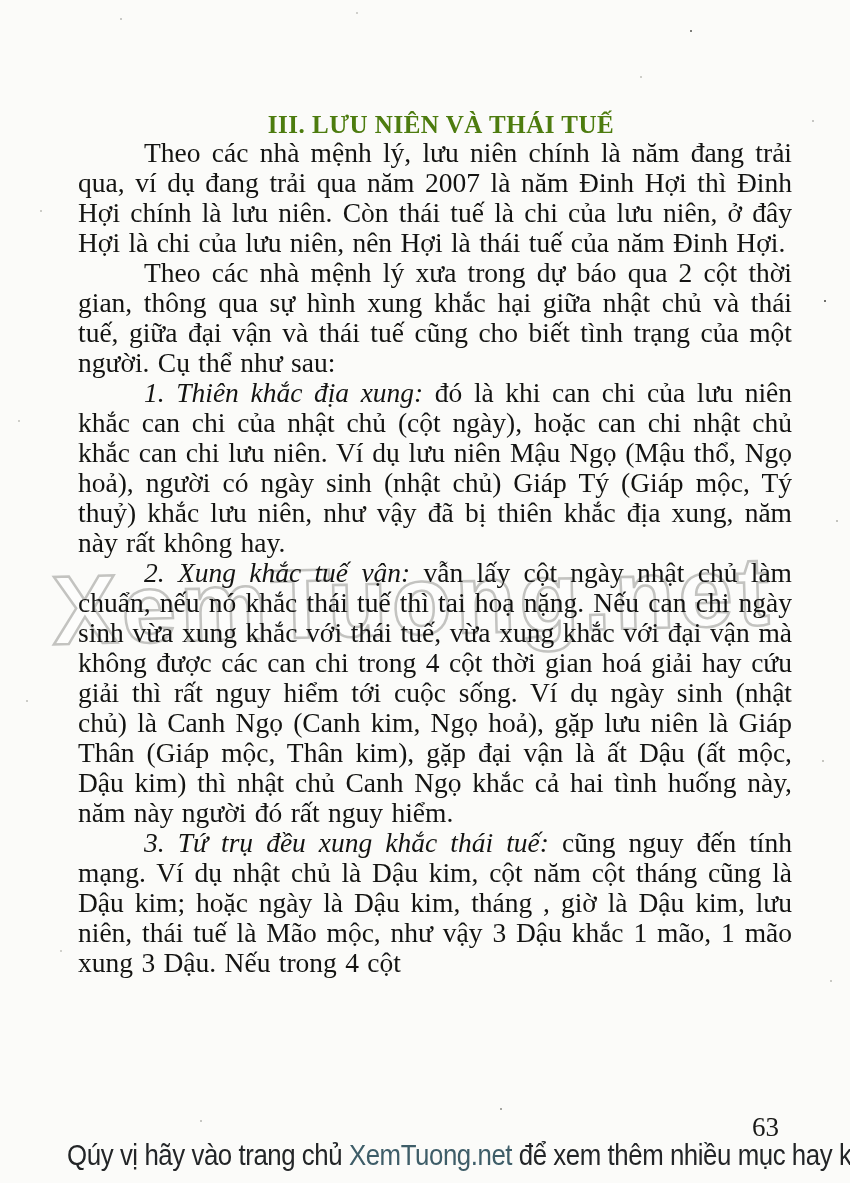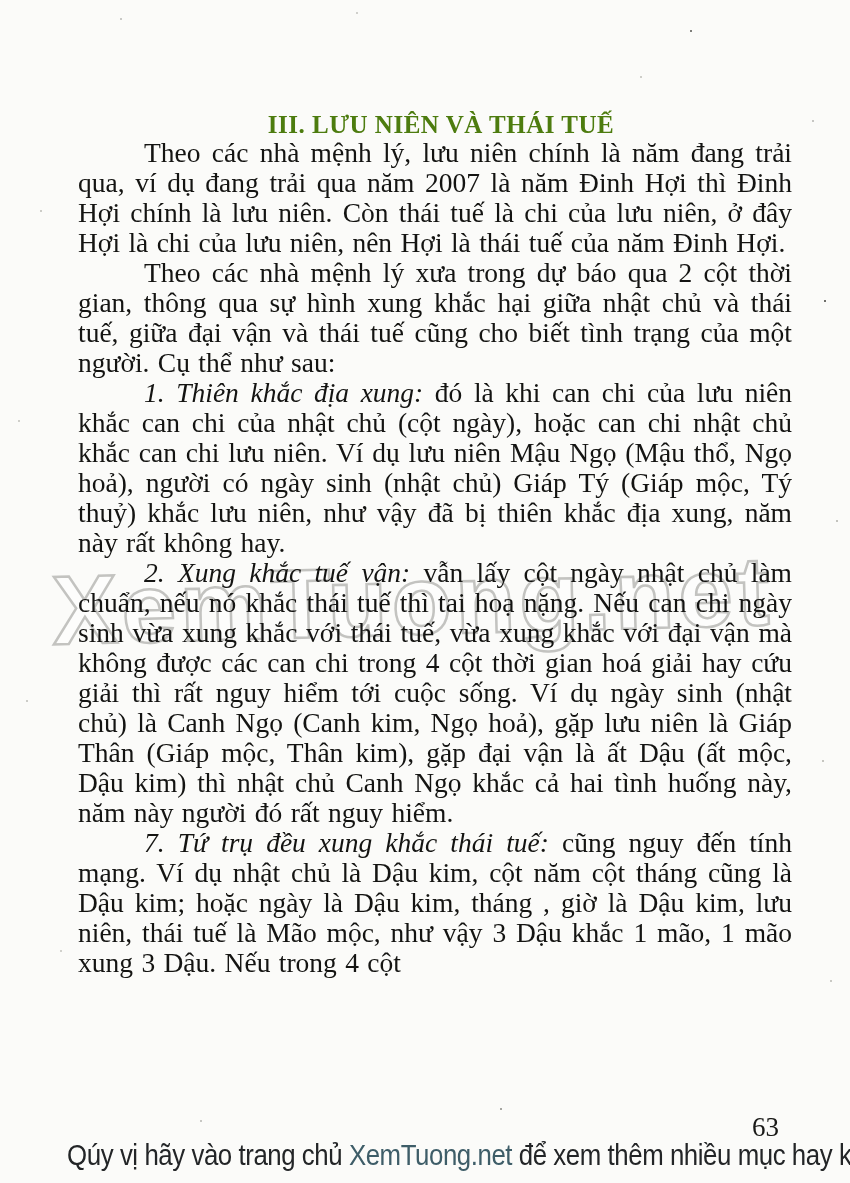--- a/index.html
+++ b/index.html
@@ -100,20 +100,20 @@
 
   <div class="watermark">XemTuong.net</div>
 
   <h1 class="title">III. LƯU NIÊN VÀ THÁI TUẾ</h1>
 
   <div class="body-text" id="body-text">
       <p>Theo các nhà mệnh lý, lưu niên chính là năm đang trải qua, ví dụ  đang trải qua năm 2007 là năm Đinh Hợi thì Đinh Hợi chính là lưu niên. Còn thái tuế là chi của lưu niên, ở đây Hợi là chi của lưu niên, nên Hợi là thái tuế của năm Đinh Hợi.</p>
       <p>Theo các nhà mệnh lý xưa trong dự báo qua 2 cột thời gian, thông qua sự hình xung khắc hại giữa nhật chủ và thái tuế, giữa đại vận và thái tuế cũng cho biết tình trạng của một người. Cụ thể như sau:</p>
       <p><i>1. Thiên khắc địa xung:</i> đó là khi can chi của lưu niên khắc can chi của nhật chủ (cột ngày), hoặc can chi nhật chủ khắc can chi lưu niên. Ví dụ lưu niên Mậu Ngọ (Mậu thổ, Ngọ hoả), người có ngày sinh (nhật chủ) Giáp Tý (Giáp mộc, Tý thuỷ) khắc lưu niên, như vậy đã bị thiên khắc địa xung, năm này rất không hay.</p>
       <p><i>2. Xung khắc tuế vận:</i> vẫn lấy cột ngày nhật chủ làm chuẩn, nếu nó khắc thái tuế thì tai hoạ nặng. Nếu can chi ngày sinh vừa xung khắc với thái tuế, vừa xung khắc với đại vận mà không được các can chi trong 4 cột thời gian hoá giải hay cứu giải thì rất nguy hiểm tới cuộc sống. Ví dụ ngày sinh (nhật chủ) là Canh Ngọ (Canh kim, Ngọ hoả), gặp lưu niên là Giáp Thân (Giáp mộc, Thân kim), gặp đại vận là ất Dậu (ất mộc, Dậu kim) thì nhật chủ Canh Ngọ khắc cả hai tình huống này, năm này người đó rất nguy hiểm.</p>
-      <p><i>7. Tứ trụ đều xung khắc thái tuế:</i> cũng nguy đến tính mạng. Ví dụ nhật chủ là Dậu kim, cột năm cột tháng  cũng là Dậu kim; hoặc ngày là Dậu kim, tháng , giờ là Dậu kim, lưu niên, thái tuế là Mão mộc, như vậy 3 Dậu khắc 1 mão, 1 mão xung 3 Dậu. Nếu trong 4 cột</p>
+      <p><i>3. Tứ trụ đều xung khắc thái tuế:</i> cũng nguy đến tính mạng. Ví dụ nhật chủ là Dậu kim, cột năm cột tháng  cũng là Dậu kim; hoặc ngày là Dậu kim, tháng , giờ là Dậu kim, lưu niên, thái tuế là Mão mộc, như vậy 3 Dậu khắc 1 mão, 1 mão xung 3 Dậu. Nếu trong 4 cột</p>
     </div>
 
   <div class="page-number">63</div>
 
   <div class="footer"><span class="squeeze"><span>Qúy vị hãy vào trang chủ </span><span class="site">XemTuong.net</span><span> để xem thêm nhiều mục hay khác</span></span></div>
 
 </div>
 
 </body></html>

